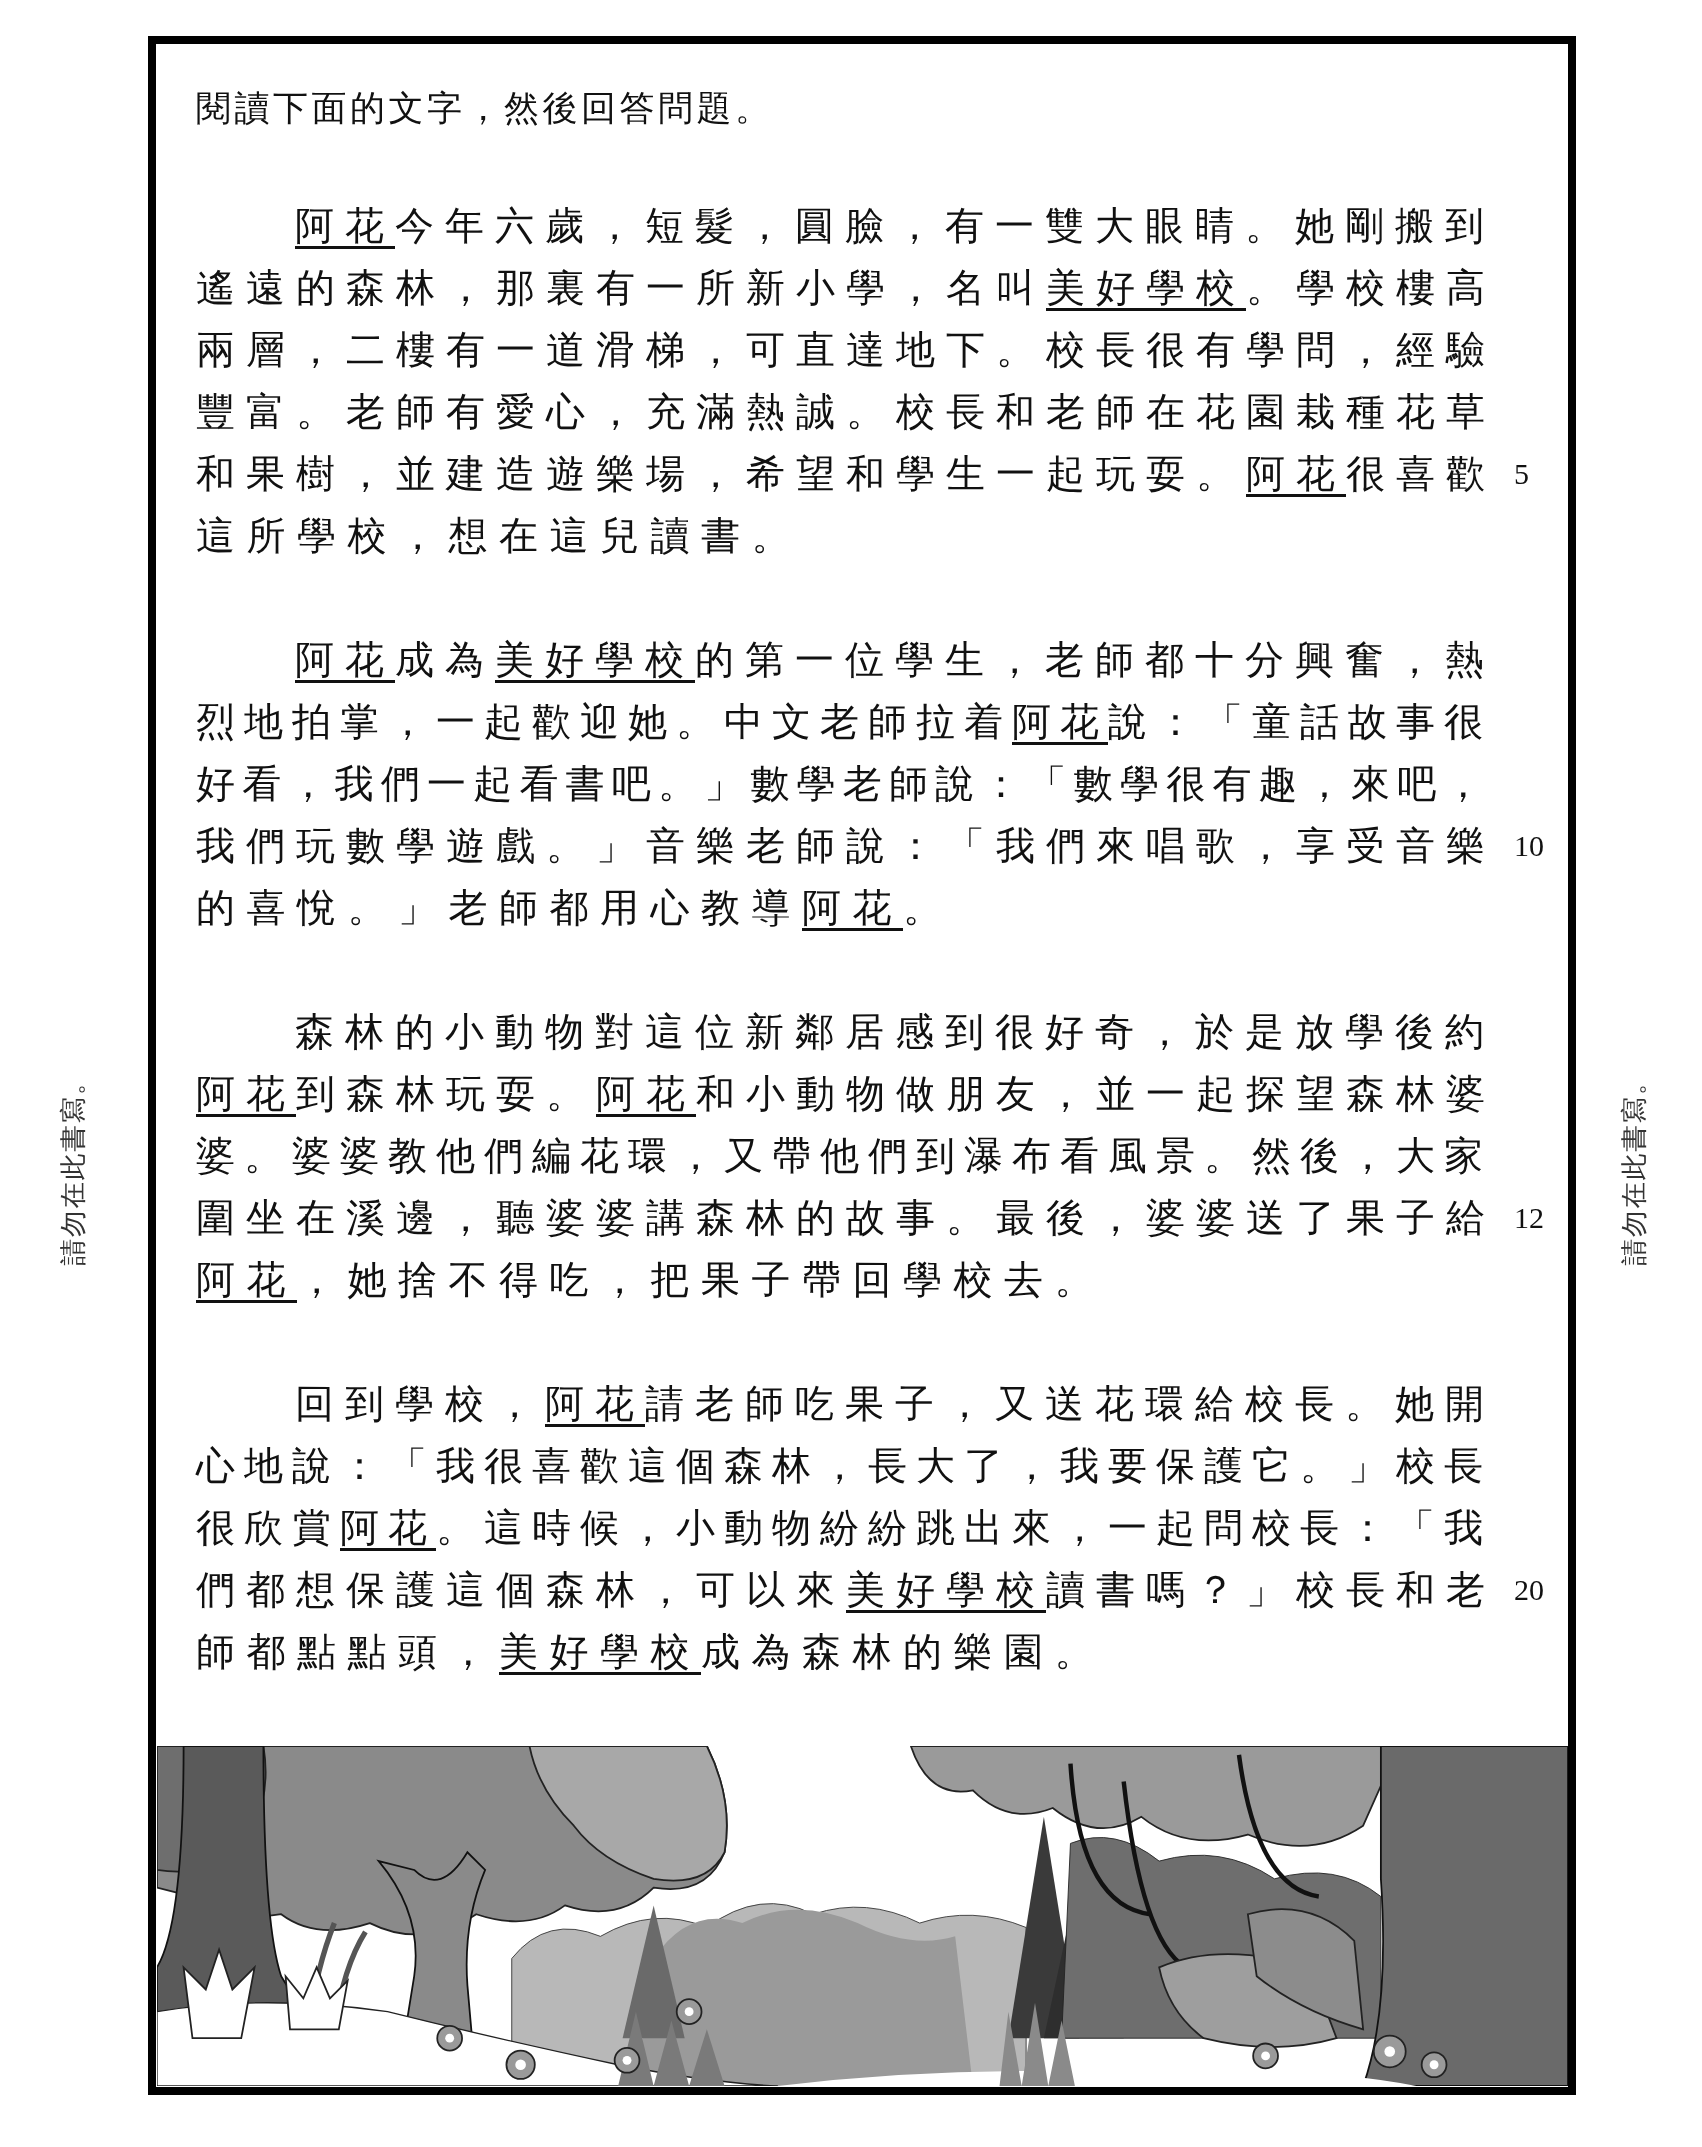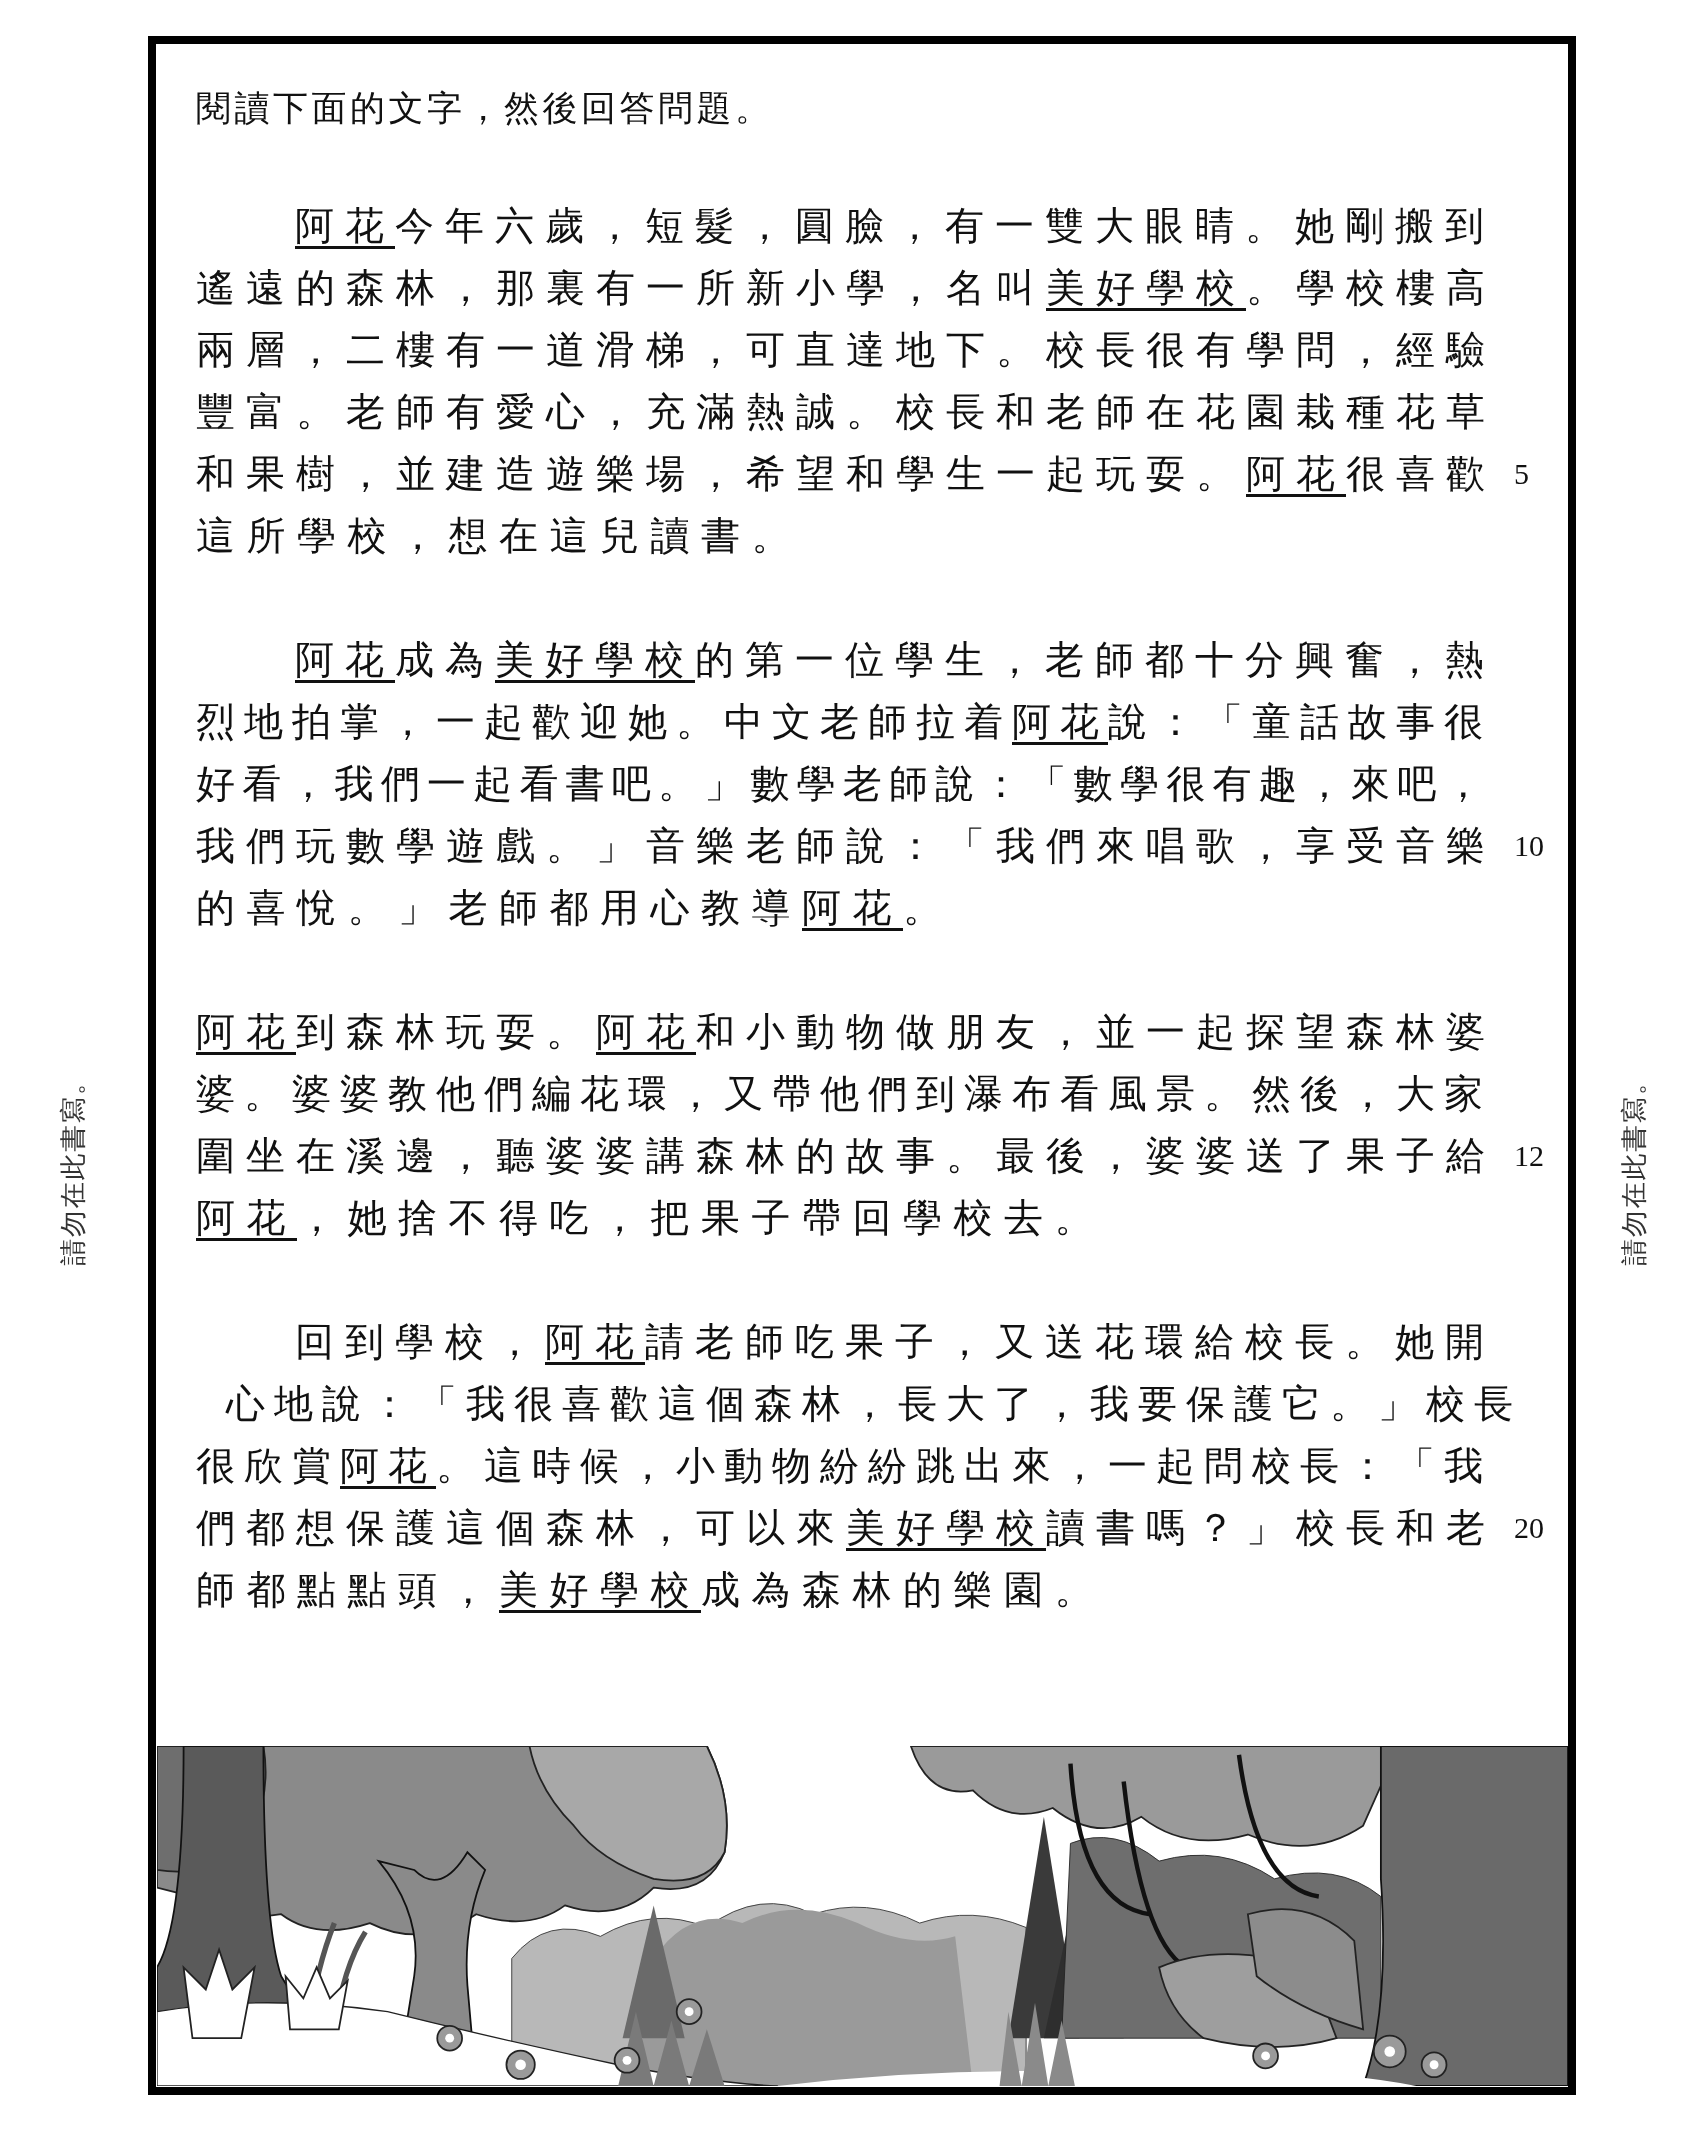--- a/index.html
+++ b/index.html
@@ -56,28 +56,29 @@
       <div class="line last"><div style="text-align: left; display: inline-block; white-space: nowrap; letter-spacing: 11.5px;"><span class="seg">這所學校，想在這兒讀書。</span></div></div>
     </div>
     <div class="para">
       <div class="line indent"><div style="text-align: left; display: inline-block; white-space: nowrap; letter-spacing: 11px;"><span class="seg u">阿花</span><span class="seg">成為</span><span class="seg u">美好學校</span><span class="seg">的第一位學生，老師都十分興奮，熱</span></div></div>
       <div class="line"><div style="text-align: left; display: inline-block; white-space: nowrap; letter-spacing: 9px;"><span class="seg">烈地拍掌，一起歡迎她。中文老師拉着</span><span class="seg u">阿花</span><span class="seg">說：「童話故事很</span></div></div>
       <div class="line"><div style="text-align: left; display: inline-block; white-space: nowrap; letter-spacing: 7.2px;"><span class="seg">好看，我們一起看書吧。」數學老師說：「數學很有趣，來吧，</span></div></div>
       <div class="line"><div style="text-align: left; display: inline-block; white-space: nowrap; letter-spacing: 11px;"><span class="seg">我們玩數學遊戲。」音樂老師說：「我們來唱歌，享受音樂</span></div><span class="line-no">10</span></div>
       <div class="line last"><div style="text-align: left; display: inline-block; white-space: nowrap; letter-spacing: 11.5px;"><span class="seg">的喜悅。」老師都用心教導</span><span class="seg u">阿花</span><span class="seg">。</span></div></div>
     </div>
     <div class="para">
+      <div class="line indent"><div style="text-align: left; display: inline-block; white-space: nowrap; letter-spacing: 11px;"><span class="seg">森林的小動物對這位新鄰居感到很好奇，於是放學後約</span></div></div>
       <div class="line"><div style="text-align: left; display: inline-block; white-space: nowrap; letter-spacing: 11px;"><span class="seg u">阿花</span><span class="seg">到森林玩耍。</span><span class="seg u">阿花</span><span class="seg">和小動物做朋友，並一起探望森林婆</span></div></div>
       <div class="line"><div style="text-align: left; display: inline-block; white-space: nowrap; letter-spacing: 9px;"><span class="seg">婆。婆婆教他們編花環，又帶他們到瀑布看風景。然後，大家</span></div></div>
       <div class="line"><div style="text-align: center; display: inline-block; white-space: nowrap; letter-spacing: 11px;"><span class="seg">圍坐在溪邊，聽婆婆講森林的故事。最後，婆婆送了果子給</span></div><span class="line-no">12</span></div>
       <div class="line last"><div style="text-align: left; display: inline-block; white-space: nowrap; letter-spacing: 11.5px;"><span class="seg u">阿花</span><span class="seg">，她捨不得吃，把果子帶回學校去。</span></div></div>
     </div>
     <div class="para">
       <div class="line indent"><div style="text-align: left; display: inline-block; white-space: nowrap; letter-spacing: 11px;"><span class="seg">回到學校，</span><span class="seg u">阿花</span><span class="seg">請老師吃果子，又送花環給校長。她開</span></div></div>
-      <div class="line"><div style="text-align: right; display: inline-block; white-space: nowrap; letter-spacing: 9px; margin-left: 30px;"><span class="seg">心地說：「我很喜歡這個森林，長大了，我要保護它。」校長</span></div></div>
+      <div class="line"><div style="text-align: right; display: inline-block; white-space: nowrap; letter-spacing: 9px;"><span class="seg">心地說：「我很喜歡這個森林，長大了，我要保護它。」校長</span></div></div>
       <div class="line"><div style="text-align: left; display: inline-block; white-space: nowrap; letter-spacing: 9px;"><span class="seg">很欣賞</span><span class="seg u">阿花</span><span class="seg">。這時候，小動物紛紛跳出來，一起問校長：「我</span></div></div>
       <div class="line"><div style="text-align: left; display: inline-block; white-space: nowrap; letter-spacing: 11px;"><span class="seg">們都想保護這個森林，可以來</span><span class="seg u">美好學校</span><span class="seg">讀書嗎？」校長和老</span></div><span class="line-no">20</span></div>
       <div class="line last"><div style="text-align: left; display: inline-block; white-space: nowrap; letter-spacing: 11.5px;"><span class="seg">師都點點頭，</span><span class="seg u">美好學校</span><span class="seg">成為森林的樂園。</span></div></div>
     </div>
   </div>
 
 <div class="illustration">
   <svg viewBox="0 0 1591 384" preserveAspectRatio="none">
     <rect x="0" y="0" width="1591" height="384" fill="#ffffff"></rect>
 

